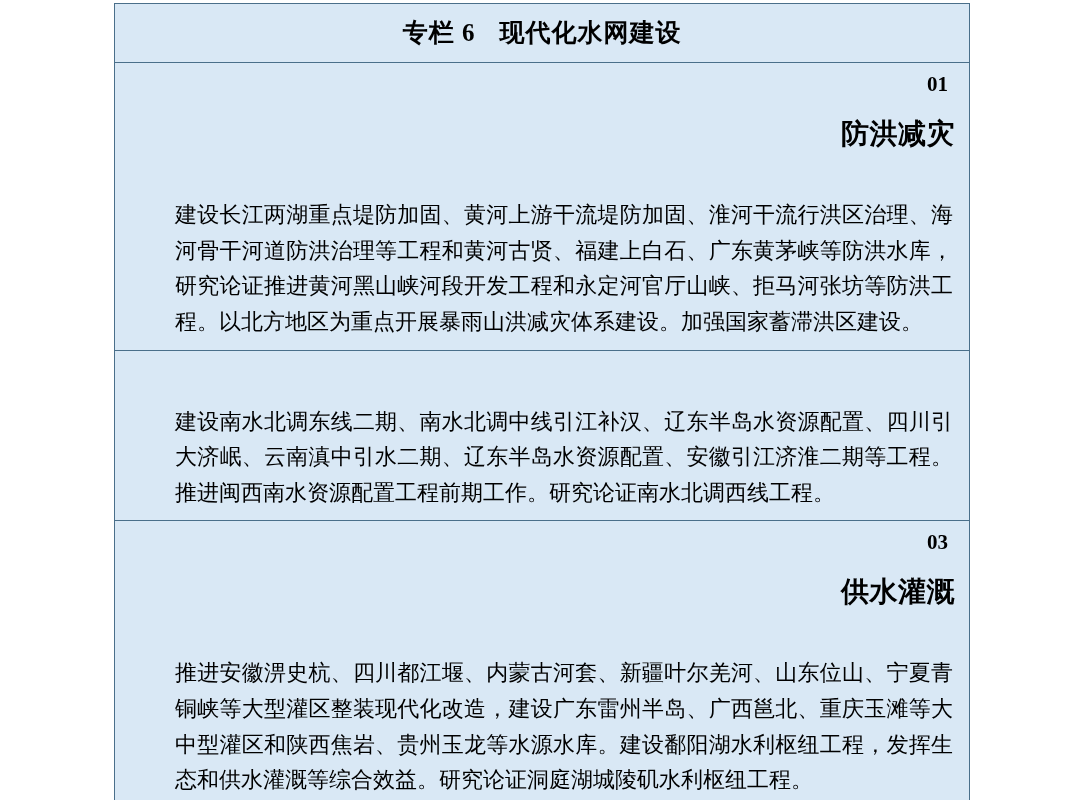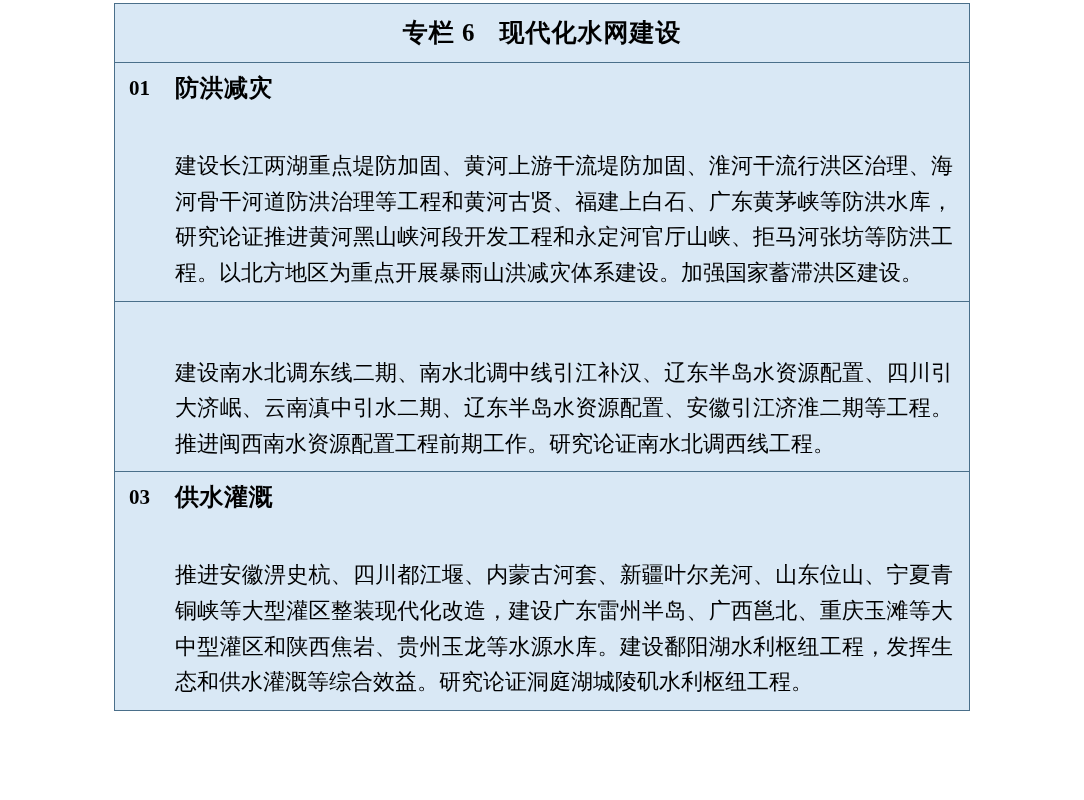--- a/index.html
+++ b/index.html
@@ -36,33 +36,34 @@
   }
   .entry {
     border-bottom: 1px solid #4a6f8a;
     padding: 9px 14px 10px 14px;
   }
   .entry:last-child {
     border-bottom: none;
   }
   .entry-head {
     display: flex;
-    align-items: center;
+    align-items: flex-end;
     gap: 18px;
     margin-bottom: 2px;
+    flex-direction: column;
   }
   .entry-num {
     font-size: 21px;
     font-weight: bold;
     font-family: "Liberation Serif", "DejaVu Serif", serif;
     min-width: 28px;
     color: #000;
   }
   .entry-name {
-    font-size: 24px;
+    font-size: 28px;
     font-weight: bold;
     color: #000;
     letter-spacing: 0.5px;
   }
   .entry-body {
     font-size: 22px;
     line-height: 1.62;
     color: #000;
     text-align: justify;
     text-justify: inter-ideograph;

